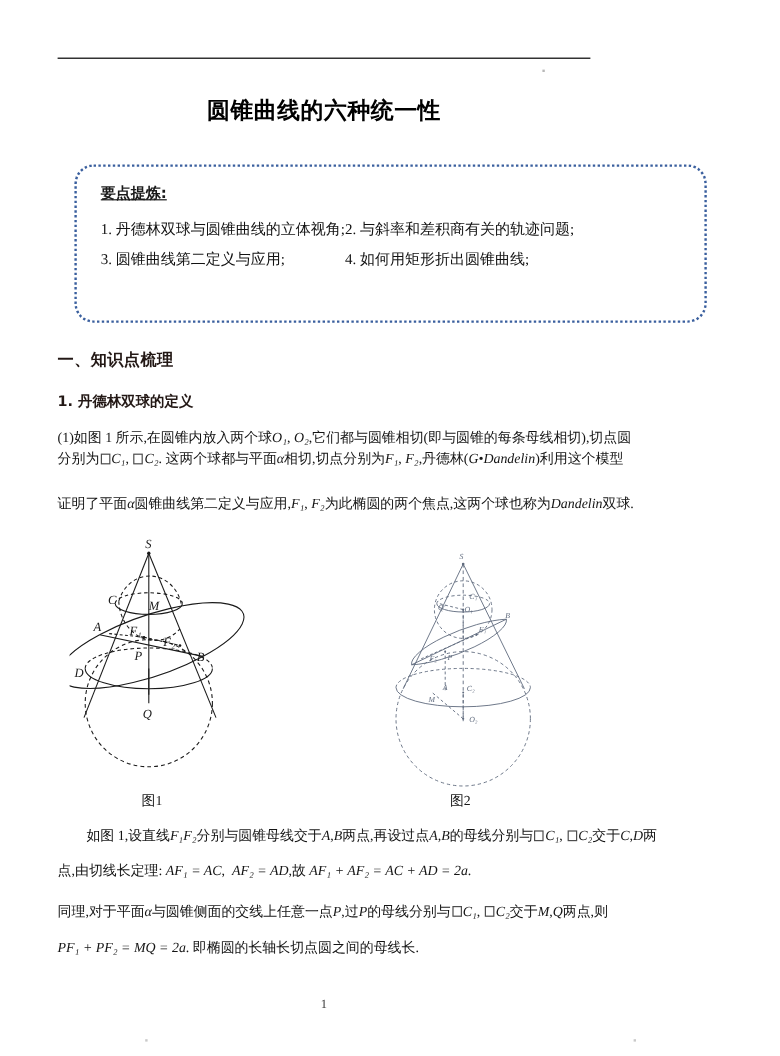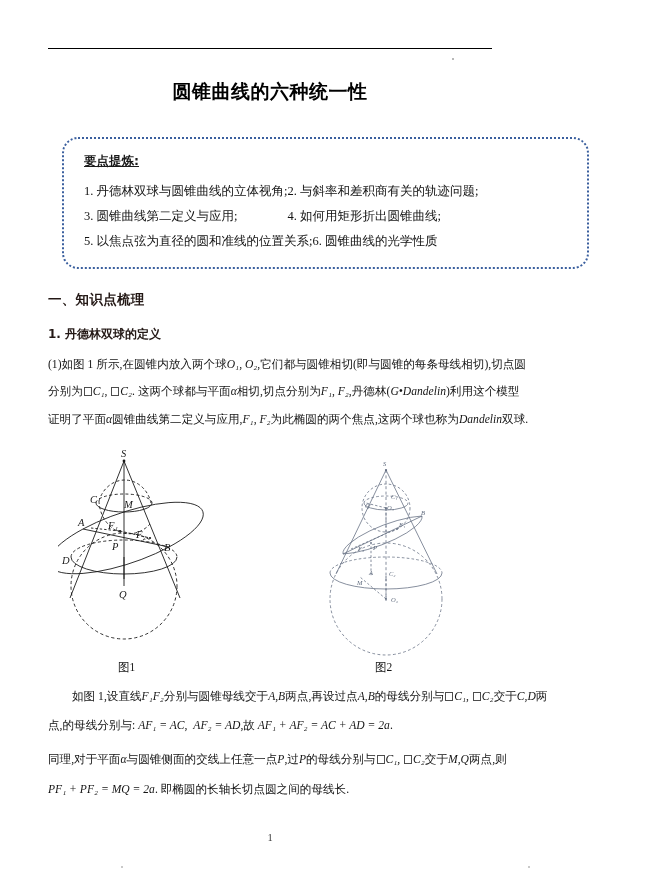--- a/index.html
+++ b/index.html
@@ -98,21 +98,21 @@
   .para {
     position: absolute;
     left: 48px;
     width: 556px;
     font-size: 11.6px;
     line-height: 14px;
     color: #141414;
     white-space: nowrap;
   }
   .para.p1 { top: 358px; }
-  .para.p2 { top: 385px; }
+  .para.p2 { top: 376px; }
   .para.p3 { top: 413px; }
   .para.p5 { top: 690px; margin-left: 24px; }
   .para.p6 { top: 719px; }
   .para.p7 { top: 753px; }
   .para.p8 { top: 783px; }
 
   .mi { font-style: italic; font-family: "Liberation Serif", serif; }
   .tofu {
     display: inline-block;
     width: 8px; height: 9px;
@@ -158,21 +158,20 @@
 
   <div class="header-rule"></div>
   <div class="header-dot"></div>
 
   <div class="doc-title">圆锥曲线的六种统一性</div>
 
   <div class="keybox">
     <div class="kb-title">要点提炼:</div>
     <div class="kb-line">1. 丹德林双球与圆锥曲线的立体视角;2. 与斜率和差积商有关的轨迹问题;</div>
     <div class="kb-line">3. 圆锥曲线第二定义与应用;                4. 如何用矩形折出圆锥曲线;</div>
-    <div class="kb-line">5. 以焦点弦为直径的圆和准线的位置关系;6. 圆锥曲线的光学性质</div>
   </div>
 
   <div class="h-section">一、知识点梳理</div>
   <div class="h-sub">1. 丹德林双球的定义</div>
 
   <div class="para p1"><span>(1)如图 1 所示,在圆锥内放入两个球</span><span class="mi">O₁</span>,&nbsp;<span class="mi">O₂</span><span>,它们都与圆锥相切(即与圆锥的每条母线相切),切点圆</span></div>
 
   <div class="para p2"><span>分别为</span><span class="tofu"></span><span class="mi">C₁</span>,&nbsp;<span class="tofu"></span><span class="mi">C₂</span><span>. 这两个球都与平面</span><span class="mi">α</span><span>相切,切点分别为</span><span class="mi">F₁</span>,&nbsp;<span class="mi">F₂</span><span>,丹德林(</span><span class="mi">G•Dandelin</span><span>)利用这个模型</span></div>
 
   <div class="para p3"><span>证明了平面</span><span class="mi">α</span><span>圆锥曲线第二定义与应用,</span><span class="mi">F₁</span>,&nbsp;<span class="mi">F₂</span><span>为此椭圆的两个焦点,这两个球也称为</span><span class="mi">Dandelin</span><span>双球.</span></div>
@@ -275,21 +274,21 @@
         <circle cx="83" cy="131" r="0.8"></circle>
       </g>
     </svg>
   </div>
 
   <div class="figcap c1">图1</div>
   <div class="figcap c2">图2</div>
 
   <div class="para p5"><span>如图 1,设直线</span><span class="mi">F₁F₂</span><span>分别与圆锥母线交于</span><span class="mi">A,B</span><span>两点,再设过点</span><span class="mi">A,B</span><span>的母线分别与</span><span class="tofu"></span><span class="mi">C₁</span>,&nbsp;<span class="tofu"></span><span class="mi">C₂</span><span>交于</span><span class="mi">C,D</span><span>两</span></div>
 
-  <div class="para p6"><span>点,的母线分别与:</span>&nbsp;<span class="mi">AF₁ = AC</span>,&nbsp;&nbsp;<span class="mi">AF₂ = AD</span><span>,故</span>&nbsp;<span class="mi">AF₁ + AF₂ = AC + AD = 2a</span><span>.</span></div>
+  <div class="para p6"><span>点,由切线长定理:</span>&nbsp;<span class="mi">AF₁ = AC</span>,&nbsp;&nbsp;<span class="mi">AF₂ = AD</span><span>,故</span>&nbsp;<span class="mi">AF₁ + AF₂ = AC + AD = 2a</span><span>.</span></div>
 
   <div class="para p7"><span>同理,对于平面</span><span class="mi">α</span><span>与圆锥侧面的交线上任意一点</span><span class="mi">P</span><span>,过</span><span class="mi">P</span><span>的母线分别与</span><span class="tofu"></span><span class="mi">C₁</span>,&nbsp;<span class="tofu"></span><span class="mi">C₂</span><span>交于</span><span class="mi">M,Q</span><span>两点,则</span></div>
 
   <div class="para p8"><span class="mi">PF₁ + PF₂ = MQ = 2a</span><span>. 即椭圆的长轴长切点圆之间的母线长.</span></div>
 
   <div class="pagenum">1</div>
   <div class="footer-dot-l"></div>
   <div class="footer-dot-r"></div>
 
 </div>

